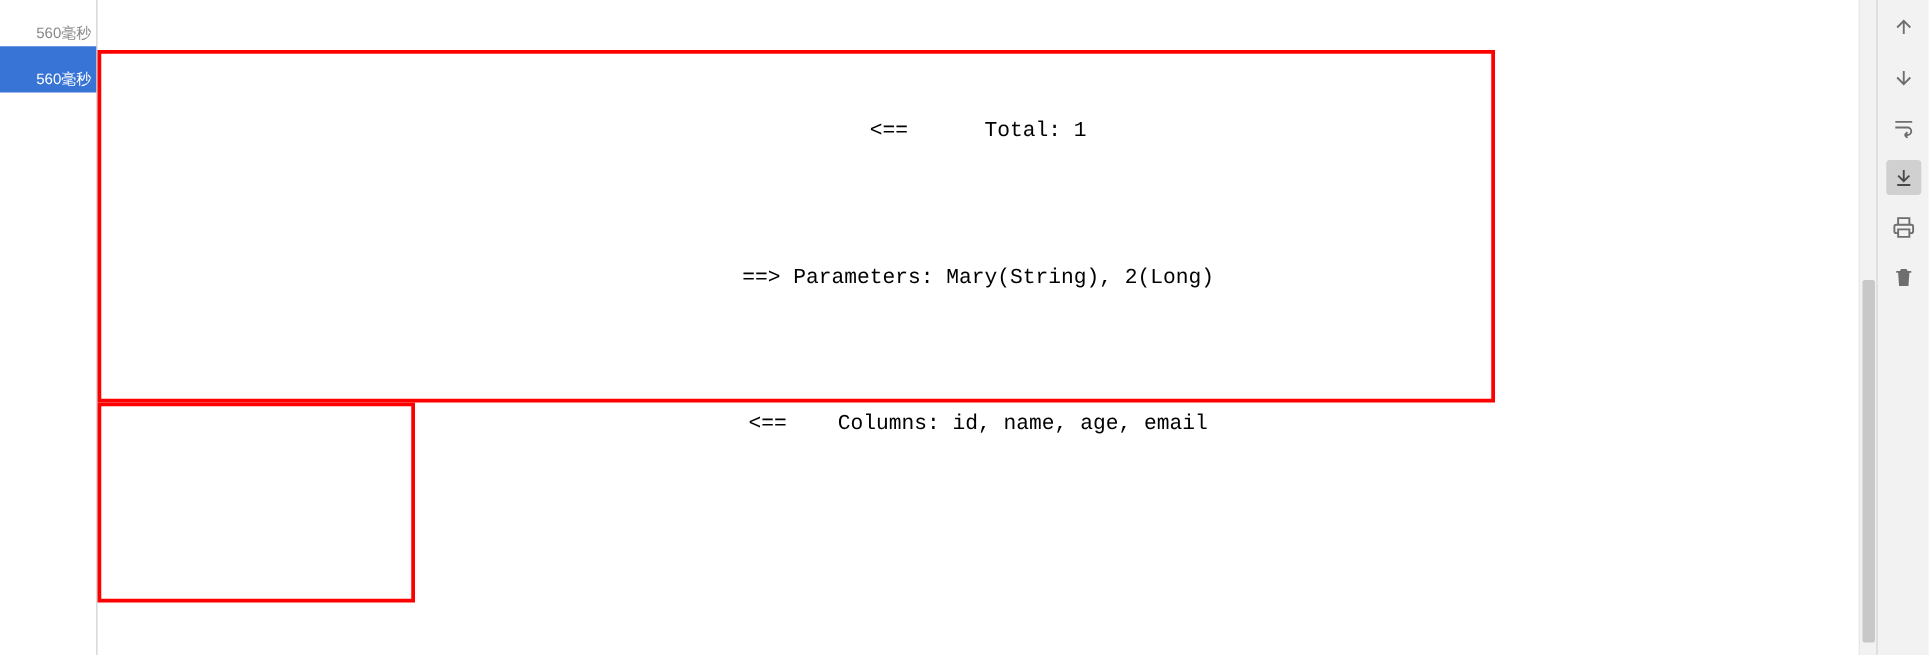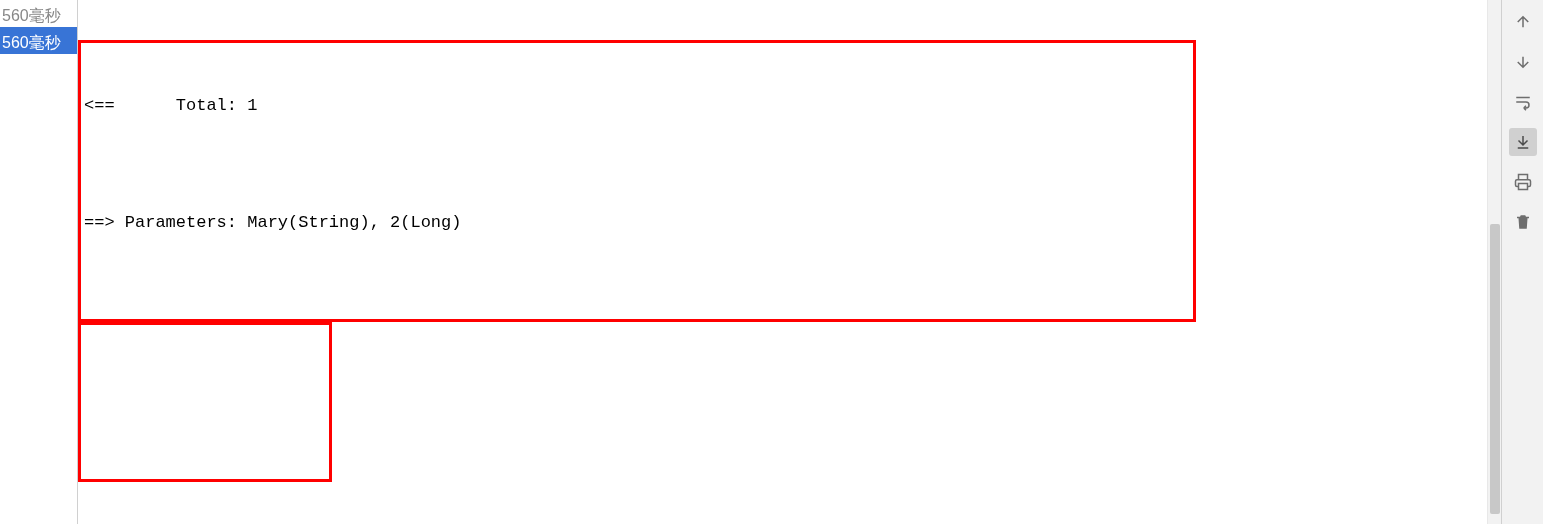--- a/index.html
+++ b/index.html
@@ -15,42 +15,44 @@
       display: flex;
       height: 100%;
     }
     .gutter {
       width: 78px;
       flex-shrink: 0;
       background: #fff;
       border-right: 1px solid #d0d0d0;
     }
     .gutter-item {
-      font-size: 16px;
-      padding: 6px 4px 1px 2px;
+      font-size: 12px;
+      padding: 16px 4px 1px 2px;
+      text-align: right;
       color: #888;
       line-height: 20px;
       font-family: sans-serif;
     }
     .gutter-item.selected {
       background: #3874d6;
       color: #fff;
     }
     .log-area {
       flex: 1;
       padding: 8px 6px 6px 6px;
       font-size: 17px;
       line-height: 39px;
       color: #000;
       white-space: pre;
       overflow: hidden;
       position: relative;
     }
     .log-line {
       height: 39px;
+      text-align: center;
     }
     .red-box-1 {
       position: absolute;
       border: 3px solid #ff0000;
       left: 78px;
       top: 40px;
       width: 1118px;
       height: 282px;
       pointer-events: none;
     }
@@ -114,20 +116,21 @@
 
 <div class="container">
   <div class="gutter">
     <div class="gutter-item">560毫秒</div>
     <div class="gutter-item selected">560毫秒</div>
   </div>
 
   <div class="log-area">
     <div class="log-line">&lt;==      Total: 1</div>
     <div class="log-line">==&gt; Parameters: Mary(String), 2(Long)</div>
+    <div class="log-line">&lt;==    Columns: id, name, age, email</div>
     
     
     
     
     
     
     
     
     
   </div>

